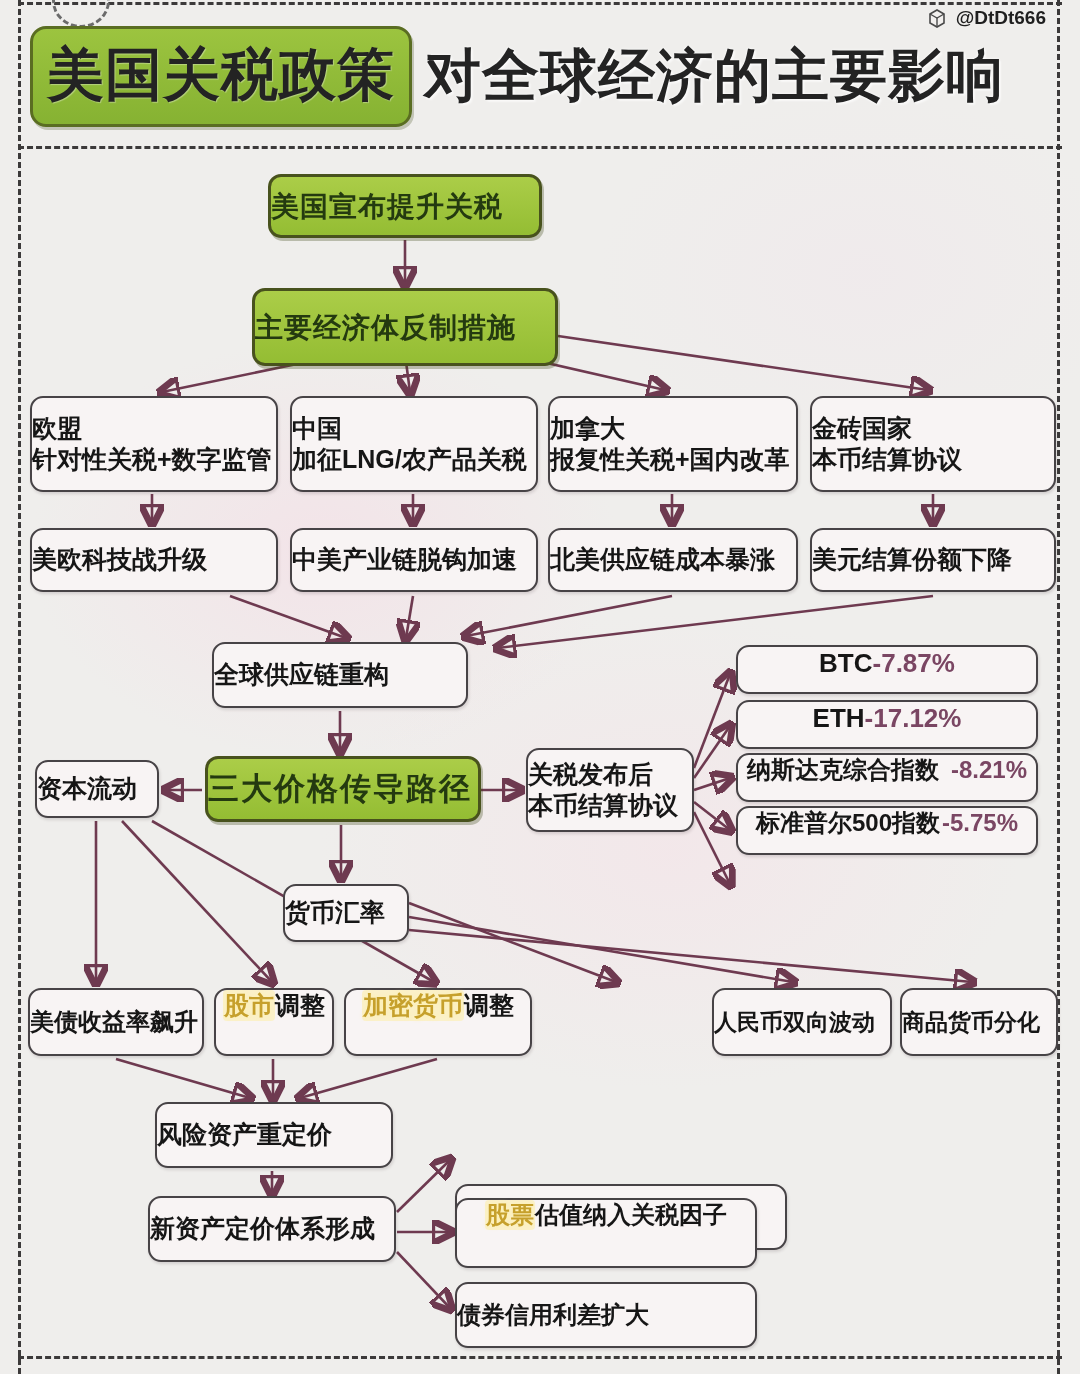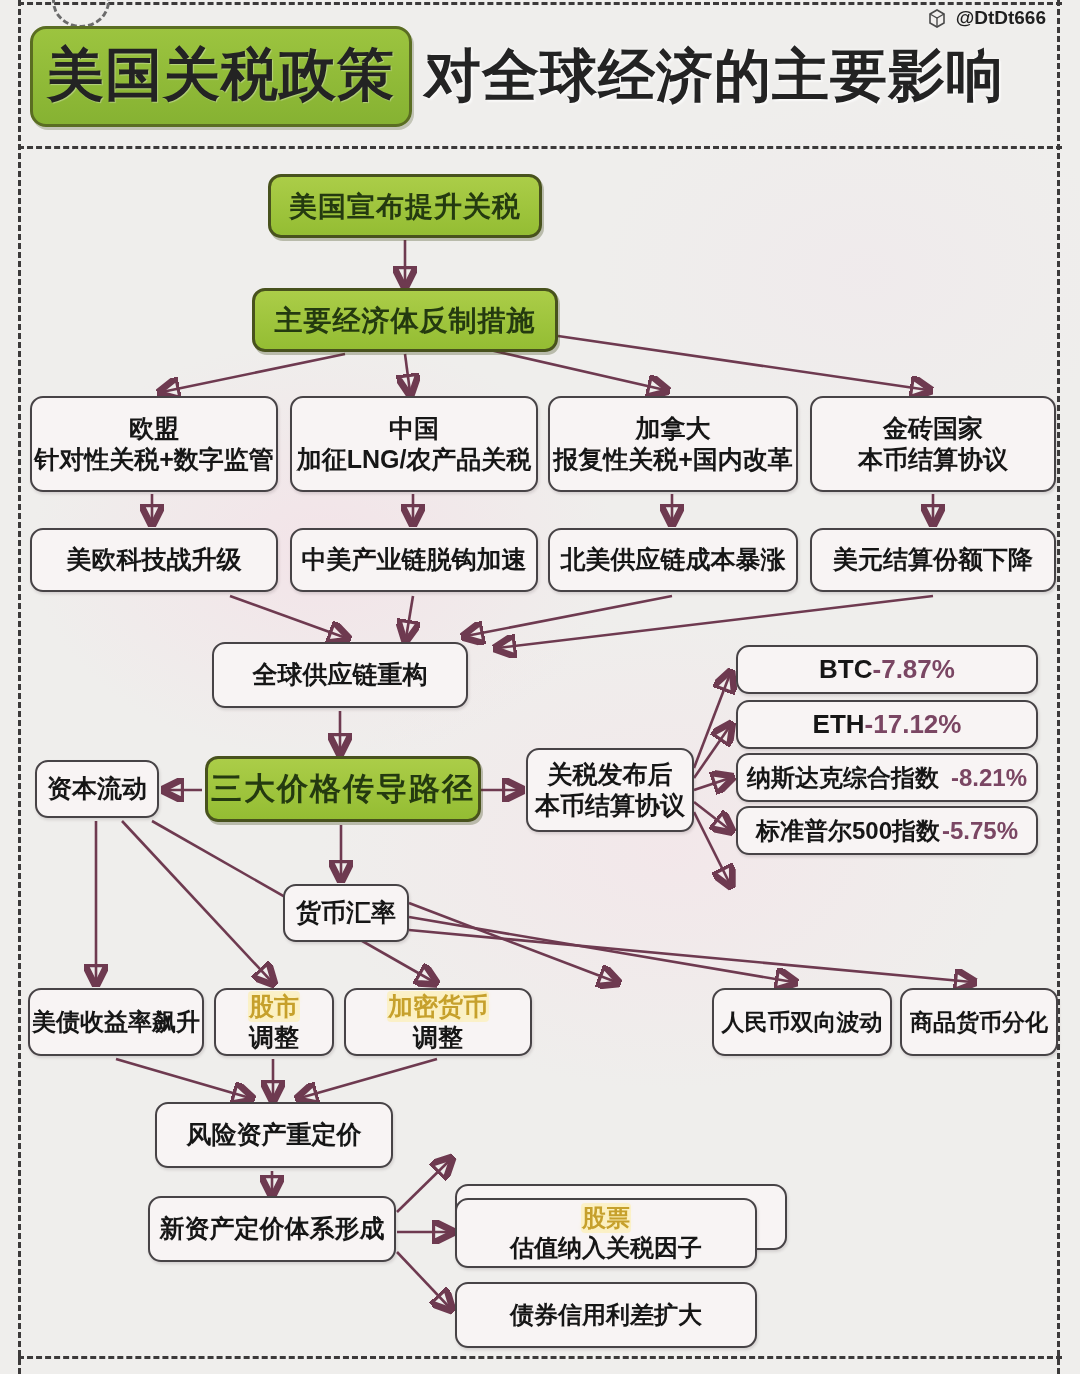--- a/index.html
+++ b/index.html
@@ -28,40 +28,40 @@
     box-shadow:2px 3px 0 rgba(60,70,20,.25);
   }
   .title span{font-size:57px;font-weight:900;color:#232323;letter-spacing:1px;
     text-shadow:0 0 3px rgba(255,255,255,.9),2px 2px 2px rgba(255,255,255,.6);}
   .title-hl span{text-shadow:1px 1px 1px rgba(255,255,255,.35);}
 
   
   .node{
     position:absolute;box-sizing:border-box;
     background:#f8f4f4;border:2.5px solid #474346;border-radius:13px;
-    display:flex;flex-direction:column;align-items:center;justify-content:center;
+    display:flex;flex-direction:column;align-items:flex-start;justify-content:center;
     text-align:center;font-weight:bold;color:#161616;
     box-shadow:1px 2px 3px rgba(90,70,80,.18);
     line-height:1.25;
   }
   .node .l1{font-size:25px;}
   .node .l2{font-size:25px;}
   .node.small{font-size:24px;}
   .node.green{
     background:linear-gradient(180deg,#abcd48,#94bd33);
     border:3px solid #48521d;color:#243a10;
     box-shadow:2px 3px 0 rgba(60,70,20,.3);
   }
   .node.green .l1{font-size:28px;letter-spacing:1px;}
   .node.green.big .l1{font-size:31px;letter-spacing:2px;}
   .idx{flex-direction:row;font-size:26px;}
   .idx .val{color:#7a4663;}
   .hl-gold{color:#c6a02c;background:rgba(255,238,150,.45);border-radius:4px;
     text-shadow:0 0 5px rgba(255,240,170,.9);padding:0 1px;}
-  .row2{flex-direction:column;gap:0;}
+  .row2{flex-direction:row;gap:0;}
 
   svg.wires{position:absolute;left:0;top:0;pointer-events:none;}
   svg.wires line, svg.wires path{stroke:#6e3a50;stroke-width:2.6;fill:none;}
 </style>
 </head>
 <body>
 
 <div class="canvas">
 
   <div class="dash-h" style="top:2px"></div>
@@ -135,21 +135,21 @@
     <line x1="272" y1="1171" x2="272" y2="1193" marker-end="url(#arw)"></line>
 
     <line x1="397" y1="1212" x2="450" y2="1160" marker-end="url(#arw)"></line>
     <line x1="397" y1="1232" x2="450" y2="1232" marker-end="url(#arw)"></line>
     <line x1="397" y1="1252" x2="450" y2="1308" marker-end="url(#arw)"></line>
   </svg>
 
   <div class="node green" style="left:268px;top:174px;width:274px;height:64px">
     <span class="l1">美国宣布提升关税</span>
   </div>
-  <div class="node green" style="left:252px;top:288px;width:306px;height:64px">
+  <div class="node green" style="left:252px;top:288px;width:306px;height:78px">
     <span class="l1">主要经济体反制措施</span>
   </div>
 
   <div class="node" style="left:30px;top:396px;width:248px;height:96px">
     <span class="l1">欧盟</span>
     <span class="l2">针对性关税+数字监管</span>
   </div>
   <div class="node" style="left:290px;top:396px;width:248px;height:96px">
     <span class="l1">中国</span>
     <span class="l2">加征LNG/农产品关税</span>

